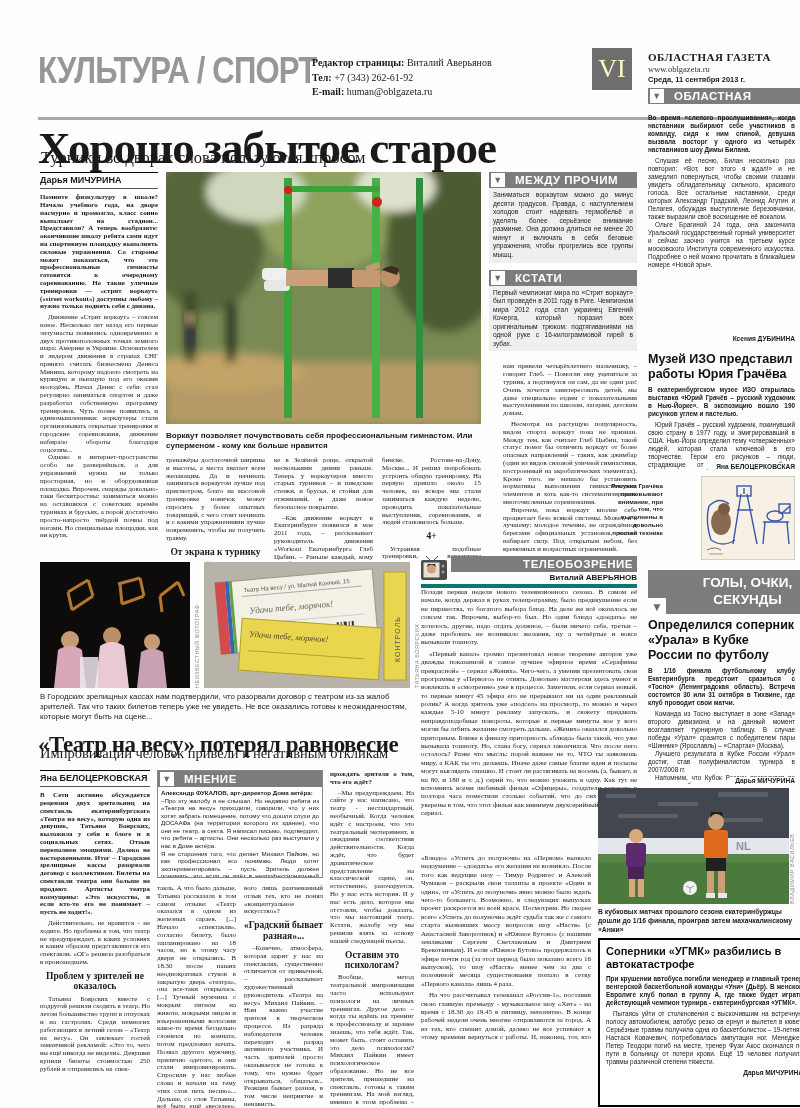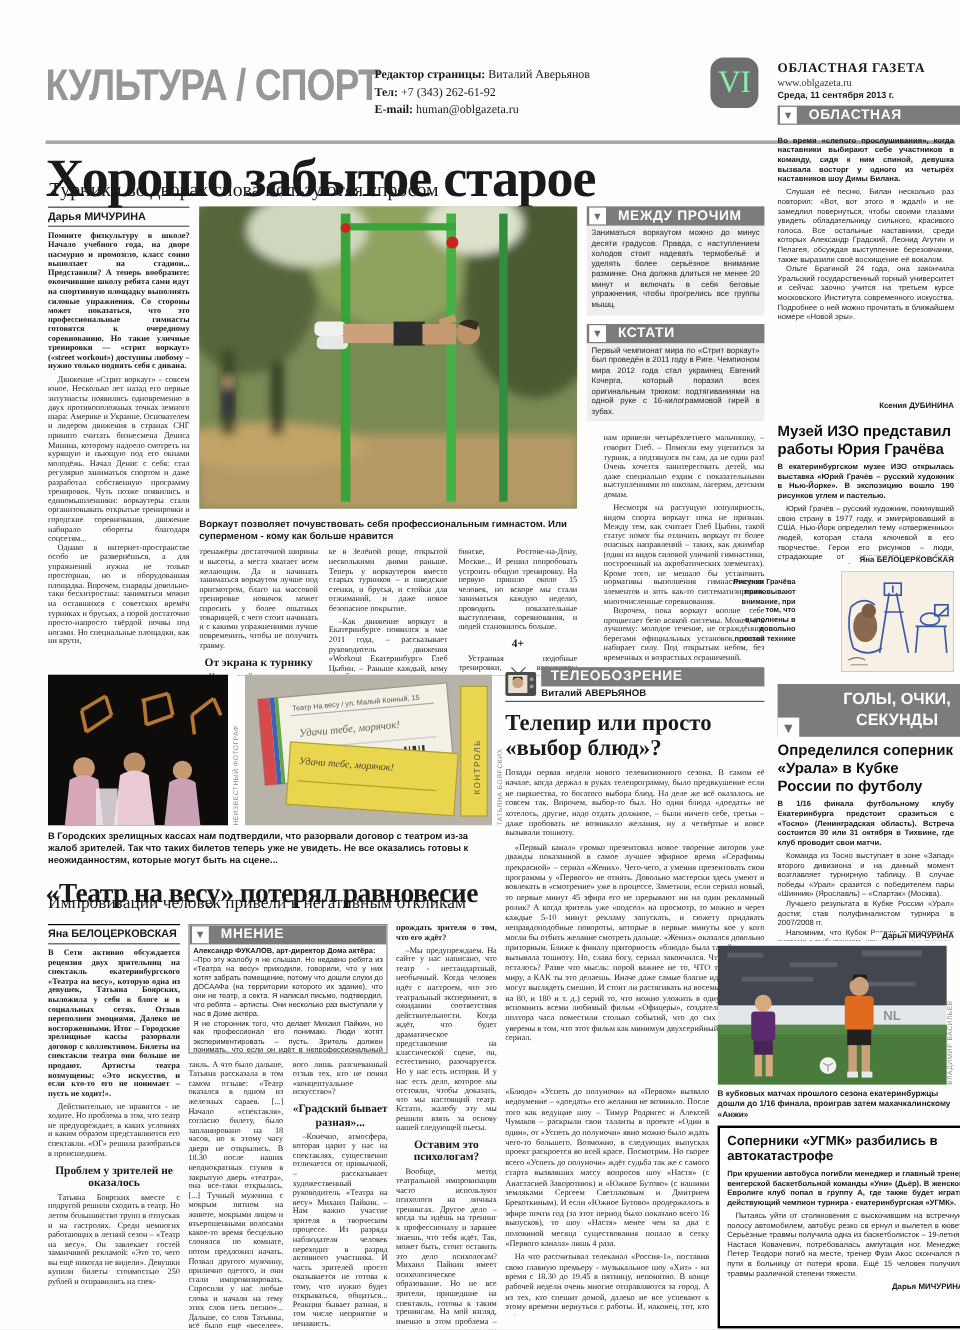--- a/index.html
+++ b/index.html
@@ -6,21 +6,21 @@
   .page{position:relative;width:800px;height:1108px;background:#fefefe;margin:0 auto;
         overflow:hidden;font-family:"Liberation Serif",serif;color:#1a1a1a;}
   .clip{overflow:hidden;}
   
   .mast-title{position:absolute;left:38px;top:50px;font-family:"Liberation Sans",sans-serif;
       font-weight:bold;font-size:37px;color:#979797;letter-spacing:-1px;
       transform:scaleX(.84);transform-origin:left top;white-space:nowrap;}
   .mast-editor{position:absolute;left:312px;top:56px;font-size:10px;line-height:1.45;}
   .mast-editor b{font-weight:bold;margin-top:12px;}
   .vi-badge{position:absolute;left:592px;top:48px;width:40px;height:42px;background:#6e6e6e;
-      color:#86efac;font-size:26px;text-align:center;line-height:42px;border-radius:11px;}
+      color:#fef9c3;font-size:26px;text-align:center;line-height:42px;}
   .mast-brand{position:absolute;left:648px;top:50px;width:148px;line-height:1.3;}
   .mast-brand .bn{font-weight:bold;font-size:11px;letter-spacing:.5px;}
   .mast-brand .bs{font-size:8.5px;color:#333;}
   .mast-brand .bd{font-size:7.5px;font-weight:bold;font-family:"Liberation Sans",sans-serif;}
   .mast-rule{position:absolute;left:38px;top:117px;width:758px;height:3px;background:#a9a9a9;}
   
   .sec-bar{position:relative;background:#7c7c7c;color:#fff;font-family:"Liberation Sans",sans-serif;
       font-weight:bold;font-size:11.5px;line-height:16px;padding:0 4px 0 26px;letter-spacing:.5px;}
   .sec-bar .tri{position:absolute;left:2px;top:1px;width:14px;height:14px;background:#fff;
       color:#6d6d6d;font-size:9px;line-height:14px;text-align:center;}
@@ -50,38 +50,38 @@
   .info-box{background:#efefef;margin-bottom:7px;}
   .info-box .ib-txt{font-family:"Liberation Sans",sans-serif;font-size:6.6px;line-height:1.3;
       padding:3px 4px;text-align:justify;color:#222;}
   .w-col5 .flow{margin:4px 0 0 14px;overflow:hidden;flex:1;}
   .endmark{color:#555;font-size:8px;}
   
   .t-photos{position:absolute;left:40px;top:562px;display:flex;gap:4px;}
   .vcred{writing-mode:vertical-rl;transform:rotate(180deg);font-family:"Liberation Sans",sans-serif;
       font-size:5.5px;color:#8a8a8a;letter-spacing:.5px;}
   .t-caption{position:absolute;left:40px;top:692px;width:374px;
-      font-family:"Liberation Sans",sans-serif;font-weight:bold;font-size:7.8px;line-height:1.3;}
+      font-family:"Liberation Sans",sans-serif;font-weight:normal;font-size:7.8px;line-height:1.3;}
   .t-h2{position:absolute;left:38px;top:713px;font-size:23px;letter-spacing:-.5px;white-space:nowrap;}
   .t-deck{position:absolute;left:40px;top:745px;font-size:14.5px;}
   .t-row{position:absolute;left:40px;top:770px;width:374px;height:338px;display:flex;gap:7px;}
   .t-col1{width:110px;height:338px;}
   .t-mid{width:166px;}
   .t-colC{width:84px;height:338px;}
   .op-box{border:1px solid #8a8a8a;height:106px;overflow:hidden;background:#fff;}
   .op-box .ob-in{padding:2px 3px;font-family:"Liberation Sans",sans-serif;font-size:6.2px;
       line-height:1.22;text-align:justify;}
   .op-box .ob-a{font-weight:bold;}
   .op-box .ob-t{white-space:pre-line;}
   .t-midcols{display:flex;gap:8px;height:224px;margin-top:6px;overflow:hidden;}
   .t-midcols>div{width:79px;overflow:hidden;}
   .q{font-weight:bold;}
   
   .tv{position:absolute;left:421px;top:556px;width:216px;}
-  .tv-head{position:relative;padding-left:30px;border-bottom:1px solid #0f766e;padding-bottom:2px;}
+  .tv-head{position:relative;padding-left:30px;border-bottom:4px solid #0f766e;padding-bottom:2px;text-align:right;}
   .tv-icon{position:absolute;left:0;top:0;}
   .tv-author{font-family:"Liberation Sans",sans-serif;font-weight:bold;font-size:8px;margin-top:1px;}
   .tv-h2{font-size:19px;line-height:1.08;margin:8px 0 6px;}
   .tv-bodyA{width:216px;height:266px;overflow:hidden;}
   .tv-bodyB{width:170px;height:190px;overflow:hidden;}
   .tv .body-s{font-size:7px;line-height:1.2;}
   
   .sidebar{position:absolute;left:648px;top:88px;width:147px;height:1020px;
       font-family:"Liberation Sans",sans-serif;}
   .sb{position:absolute;left:0;width:147px;}
@@ -307,21 +307,20 @@
         <rect x="0" y="4" width="26" height="20" rx="2" fill="#4a4a4a"></rect>
         <rect x="2.5" y="6.5" width="16" height="15" fill="#e7e0d0"></rect>
         <circle cx="10.5" cy="13" r="4.5" fill="#caa183"></circle>
         <path d="M6 11 q4.5 -5 9 0 l-1 -3 h-7 z" fill="#2a2118"></path>
         <circle cx="22" cy="10" r="1.6" fill="#999"></circle>
           <circle cx="22" cy="16" r="1.6" fill="#999"></circle>
       </svg>
       <div class="sec-bar" style="padding-left:8px;"><span>ТЕЛЕОБОЗРЕНИЕ</span></div>
       <div class="tv-author">Виталий АВЕРЬЯНОВ</div>
     </div>
-    <h2 class="tv-h2">Телепир или просто «выбор блюд»?</h2>
     <div class="tv-bodyA body-s">
       <p>Позади первая неделя нового телевизионного сезона. В самом её начале, когда держал в руках телепрограмму, было предвкушение если не пиршества, то богатого выбора блюд. На деле же всё оказалось не совсем так. Впрочем, выбор-то был. Но одни блюда «доедать» не хотелось, другие, надо отдать должное, – были ничего себе, третьи – даже пробовать не возникало желания, ну а четвёртые и вовсе вызывали тошноту.</p>
       <p class="ind">«Первый канал» громко презентовал новое творение авторов уже дважды показанной в самое лучшее эфирное время «Серафимы прекрасной» – сериал «Жених». Чего-чего, а умения презентовать свои программы у «Первого» не отнять. Довольно мастерски здесь умеют и вовлекать в «смотрение» уже в процессе. Заметили, если сериал новый, то первые минут 45 эфира его не прерывают ни на один рекламный ролик? А когда зритель уже «подсел» на просмотр, то можно и через каждые 5-10 минут рекламу запускать, и сюжету придавать неправдоподобные повороты, которые в первые минуты кое у кого могли бы отбить желание смотреть дальше. «Жених» оказался довольно приторным. Ближе к финалу приторность «блюда» была такой, что уже вызывала тошноту. Но, слава богу, сериал закончился. Что после него осталось? Разве что мысль: порой важнее не то, ЧТО ты заявляешь миру, а КАК ты это делаешь. Иначе даже самые благие идеи и посылы могут выглядеть смешно. И стоит ли растягивать на восемь (а, бывает, и на 80, и 180 и т. д.) серий то, что можно уложить в одну. Как тут не вспомнить всеми любимый фильм «Офицеры», создатели которого в полтора часа поместили столько событий, что до сих пор многие уверены в том, что этот фильм как минимум двухсерийный, а то и вовсе сериал.</p>
     </div>
     <div class="tv-bodyB body-s">
       <p>«Блюдо» «Успеть до полуночи» на «Первом» вызвало недоумение – «доедать» его желания не возникло. После того как ведущие шоу – Тимур Родригес и Алексей Чумаков – раскрыли свои таланты в проекте «Один в один», от «Успеть до полуночи» явно можно было ждать чего-то большего. Возможно, в следующих выпусках проект раскроется во всей красе. Посмотрим. Но скорее всего «Успеть до полуночи» ждёт судьба так же с самого старта вызвавших массу вопросов шоу «Настя» (с Анастасией Заворотнюк) и «Южное Бутово» (с нашими земляками Сергеем Светлаковым и Дмитрием Брекоткиным). И если «Южное Бутово» продержалось в эфире почти год (за этот период было показано всего 16 выпусков), то шоу «Настя» менее чем за два с половиной месяца существования попало в сетку «Первого канала» лишь 4 раза.</p>
       <p class="ind">На что рассчитывал телеканал «Россия-1», поставив свою главную премьеру - музыкальное шоу «Хит» - на время с 18.30 до 19.45 в пятницу, непонятно. В конце рабочей недели очень многие отправляются за город. А из тех, кто спешит домой, далеко не все успевают к этому времени вернуться с работы. И, наконец, тот, кто всё-таки успел вернуться, вряд ли сразу кинется к телевизору. В общем, премьера шоу, где соревнуются не певцы, а сами песни и их авторы, осталась в прямом смысле незамеченной. При том, что преподносилась она чуть ли не как альтернатива «Голосу». Что касается «Голоса», посмотрим, оправдает ли себя то, что «Первый канал» оставил в проекте прежних наставников исполнителей и общую канву шоу. Лично мне после первого же выпуска «Голоса» нового сезона вновь стало грустно. Грустно от того, что чуть ли не каждый первый из конкурсантов в этом проекте поёт лучше тех, кого мы видим на телеэкранах из года в год...</p>
     </div>
   </div>
 

